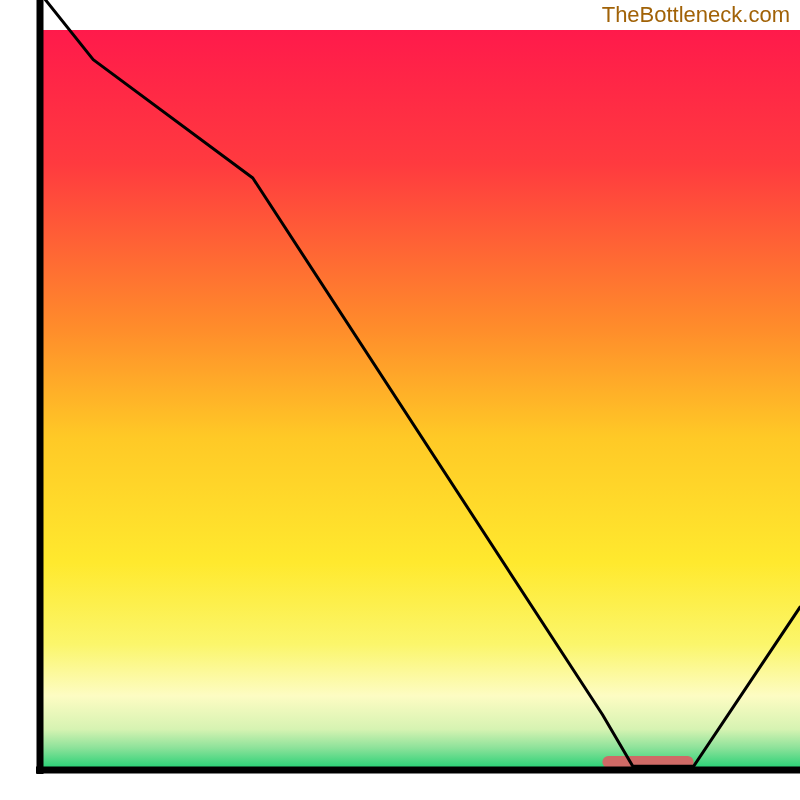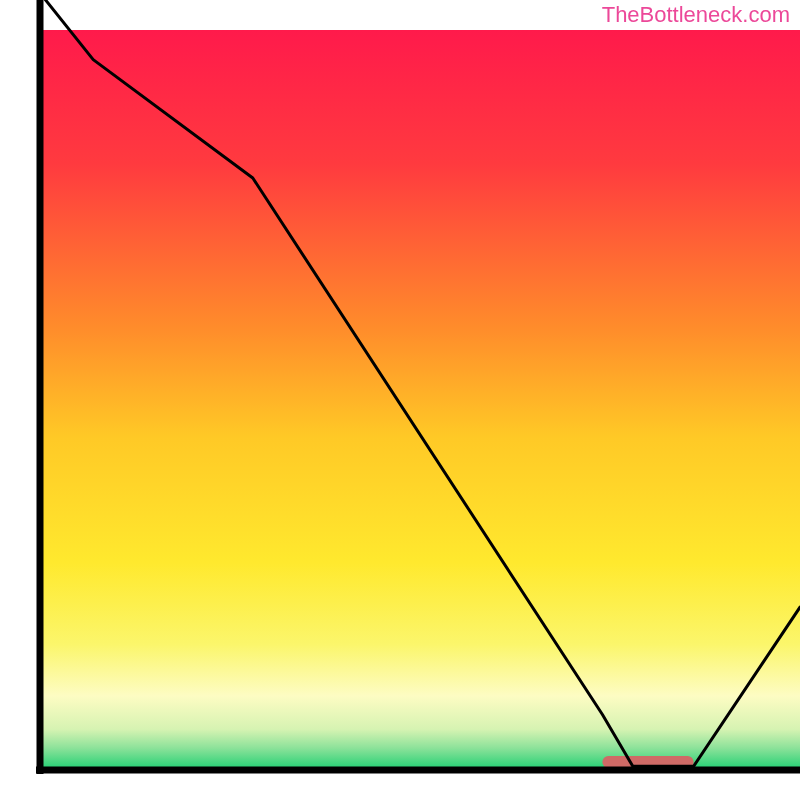--- a/index.html
+++ b/index.html
@@ -11,21 +11,21 @@
   .container {
     width: 800px;
     height: 800px;
     position: relative;
   }
   .attribution {
     position: absolute;
     top: 2px;
     right: 10px;
     font-size: 22px;
-    color: #ec4899;
+    color: #a16207;
     font-weight: 500;
   }
   svg.chart {
     position: absolute;
     top: 0;
     left: 0;
   }
 </style>
 </head>
 <body>

